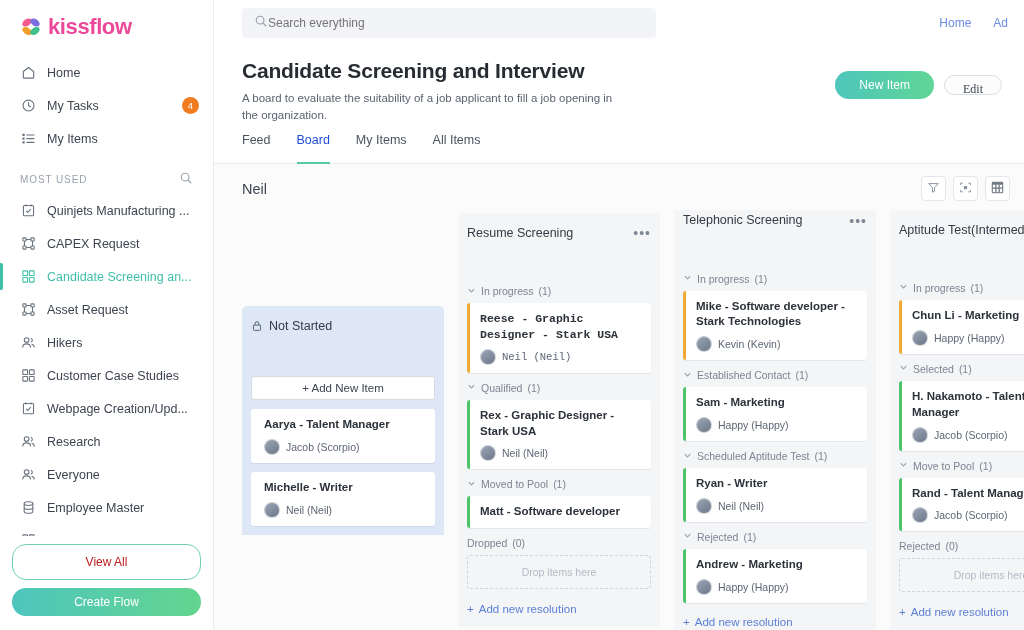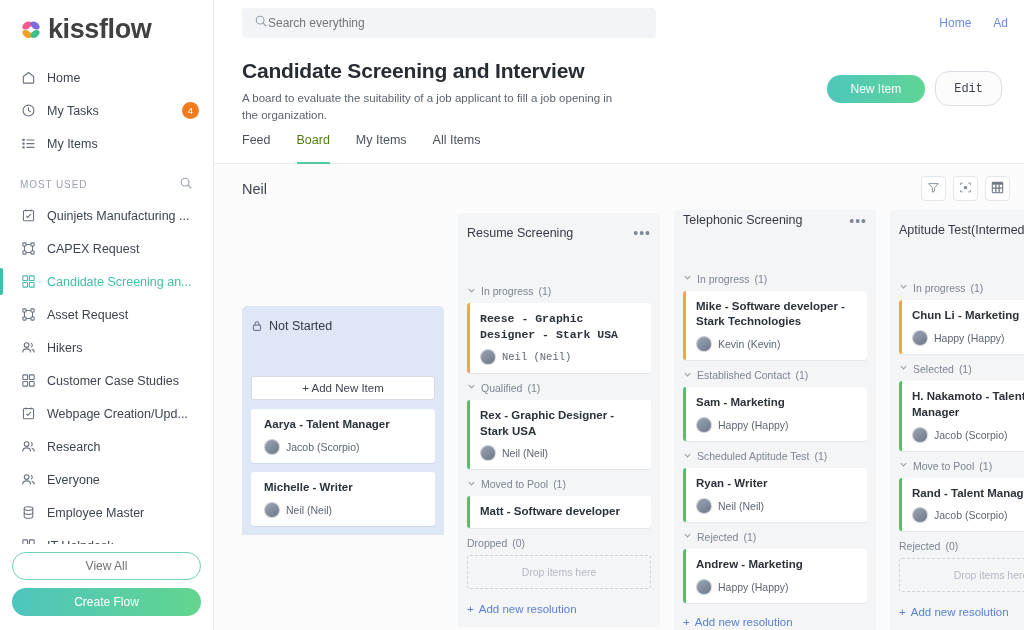--- a/index.html
+++ b/index.html
@@ -15,21 +15,21 @@
   
   .sidebar {
     width: 214px; height: 630px; flex: 0 0 214px;
     background: #ffffff;
     border-right: 1px solid #e8eaee;
     display: flex; flex-direction: column;
     position: relative;
   }
   .logo-row { display: flex; align-items: center; gap: 6px; padding: 14px 0 10px 20px; }
   .logo-mark { width: 22px; height: 22px; position: relative; flex: 0 0 22px; }
-  .logo-text { font-size: 27px; font-weight: 600; letter-spacing: -0.4px; color: #404040; }
+  .logo-text { font-size: 22px; font-weight: 600; letter-spacing: -0.4px; color: #ec4899; }
 
   .nav-top { padding: 6px 0 2px 0; }
   .nav-item {
     display: flex; align-items: center; gap: 11px;
     height: 33px; padding: 0 14px 0 20px;
     font-size: 12.5px; color: #3d4450; cursor: pointer;
     position: relative; white-space: nowrap;
   }
   .nav-item .ico { width: 16px; height: 16px; flex: 0 0 16px; display:flex; align-items:center; justify-content:center; }
   .nav-item .lbl { flex: 1; overflow: hidden; text-overflow: ellipsis; }
@@ -45,23 +45,23 @@
   }
   .nav-item.active { color: #3fbfa8; }
   .nav-item.active .lbl { color: #3fbfa8; }
   .nav-item.active::before {
     content: ""; position: absolute; left: 0; top: 3px; bottom: 3px;
     width: 3px; background: #3fbfa8; border-radius: 0 2px 2px 0;
   }
   .nav-scroll { flex: 1; overflow: hidden; }
   .side-foot { padding: 8px 12px 14px 12px; }
   .btn-outline {
-    display: block; width: 100%; height: 28px; line-height: 26px;
+    display: block; width: 100%; height: 36px; line-height: 26px;
     border: 1px solid #6fcfb9; border-radius: 14px;
-    color: #737373; background: #fff; font-size: 12px; text-align: center;
+    color: #b91c1c; background: #fff; font-size: 12px; text-align: center;
     cursor: pointer; margin-bottom: 8px;
   }
   .btn-grad {
     display: block; width: 100%; height: 28px; line-height: 28px;
     border: none; border-radius: 14px;
     background: linear-gradient(90deg,#4ec5bd 0%, #63d58f 100%);
     color: #ffffff; font-size: 12px; text-align: center; cursor: pointer;
   }
 
   
@@ -89,33 +89,33 @@
   .header-left { flex: 1; min-width: 0; }
   .page-title { font-size: 21px; font-weight: 700; color: #272c33; letter-spacing: -0.2px; }
   .page-sub { font-size: 11.5px; color: #5c6470; margin-top: 7px; line-height: 1.45; max-width: 380px; }
   .header-actions { display: flex; align-items: center; gap: 10px; padding-top: 12px; }
   .btn-new {
     height: 28px; padding: 0 24px; line-height: 28px; border: none; border-radius: 14px;
     background: linear-gradient(90deg,#4ec6bc 0%,#5fd596 100%);
     color: #fff; font-size: 12px; cursor: pointer; font-family: inherit;
   }
   .btn-edit {
-    height: 35px; padding: 0 18px; line-height: 26px; border: 1px solid #dadee4; border-radius: 14px;
-    background: #fcfcfd; color: #3d4450; font-size: 12px; cursor: pointer; font-family: Liberation Mono, monospace;
+    height: 20px; padding: 0 18px; line-height: 26px; border: 1px solid #dadee4; border-radius: 14px;
+    background: #fcfcfd; color: #3d4450; font-size: 12px; cursor: pointer; font-family: Liberation Serif, serif;
   }
 
   .tabs {
     display: flex; align-items: flex-end; gap: 26px;
     padding: 10px 28px 0 28px; border-bottom: 1px solid #e9ebef; background: #fff;
   }
   .tab {
     font-size: 12.5px; color: #4a525e; padding-bottom: 15px; cursor: pointer;
     border-bottom: 2px solid transparent; margin-bottom: -1px;
   }
-  .tab.active { color: #4d7c0f; border-bottom-color: #55c9a6; }
+  .tab.active { color: #1d4ed8; border-bottom-color: #55c9a6; }
 
   .board-wrap { flex: 1; background: #fbfbfc; min-height: 0; display: flex; flex-direction: column; }
   .board-head {
     display: flex; align-items: center; padding: 12px 14px 9px 28px;
   }
   .board-title { font-size: 14.5px; color: #3d4450; }
   .view-tools { margin-left: auto; display: flex; gap: 7px; }
   .tool-btn {
     width: 25px; height: 25px; border: 1px solid #e3e6ea; border-radius: 4px;
     background: #fff; display: flex; align-items: center; justify-content: center; cursor: pointer;

